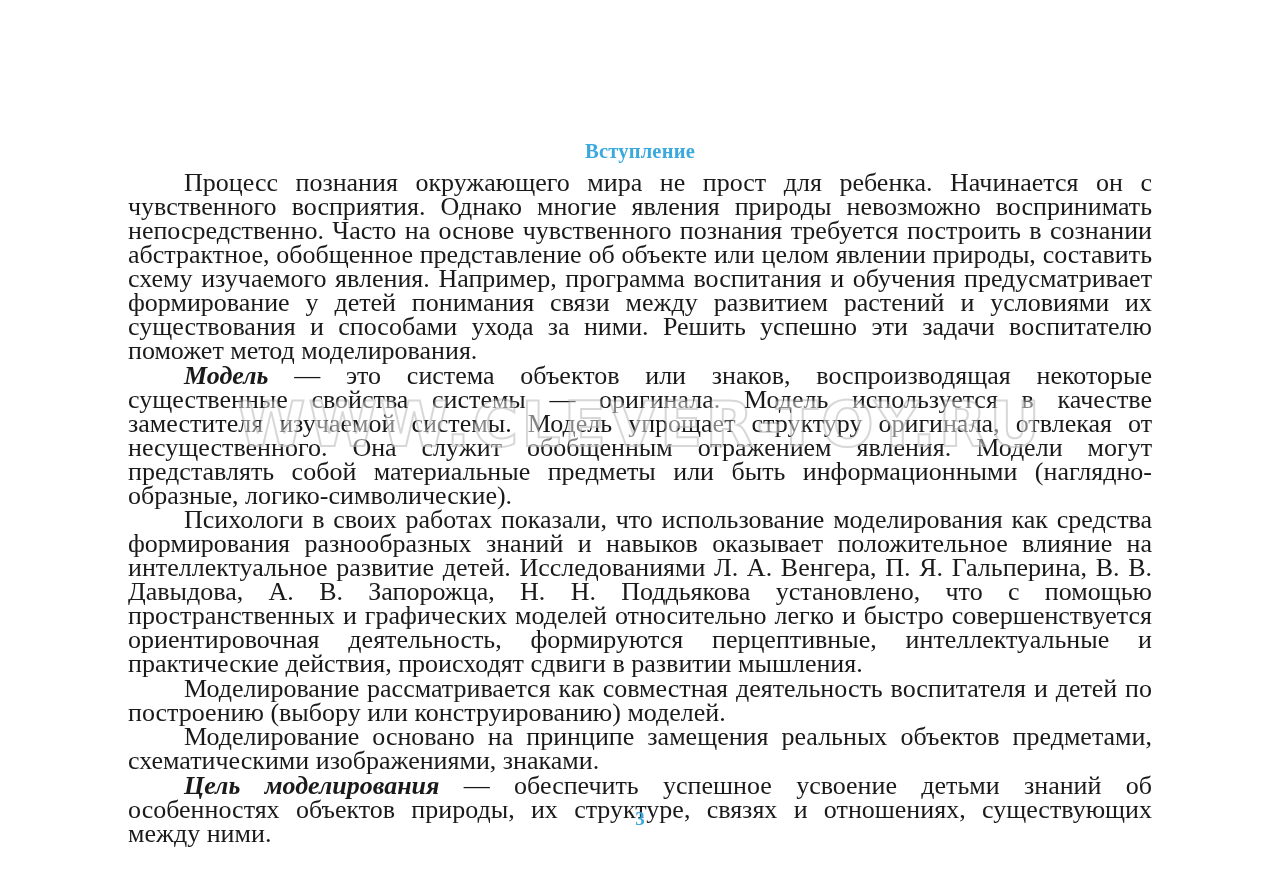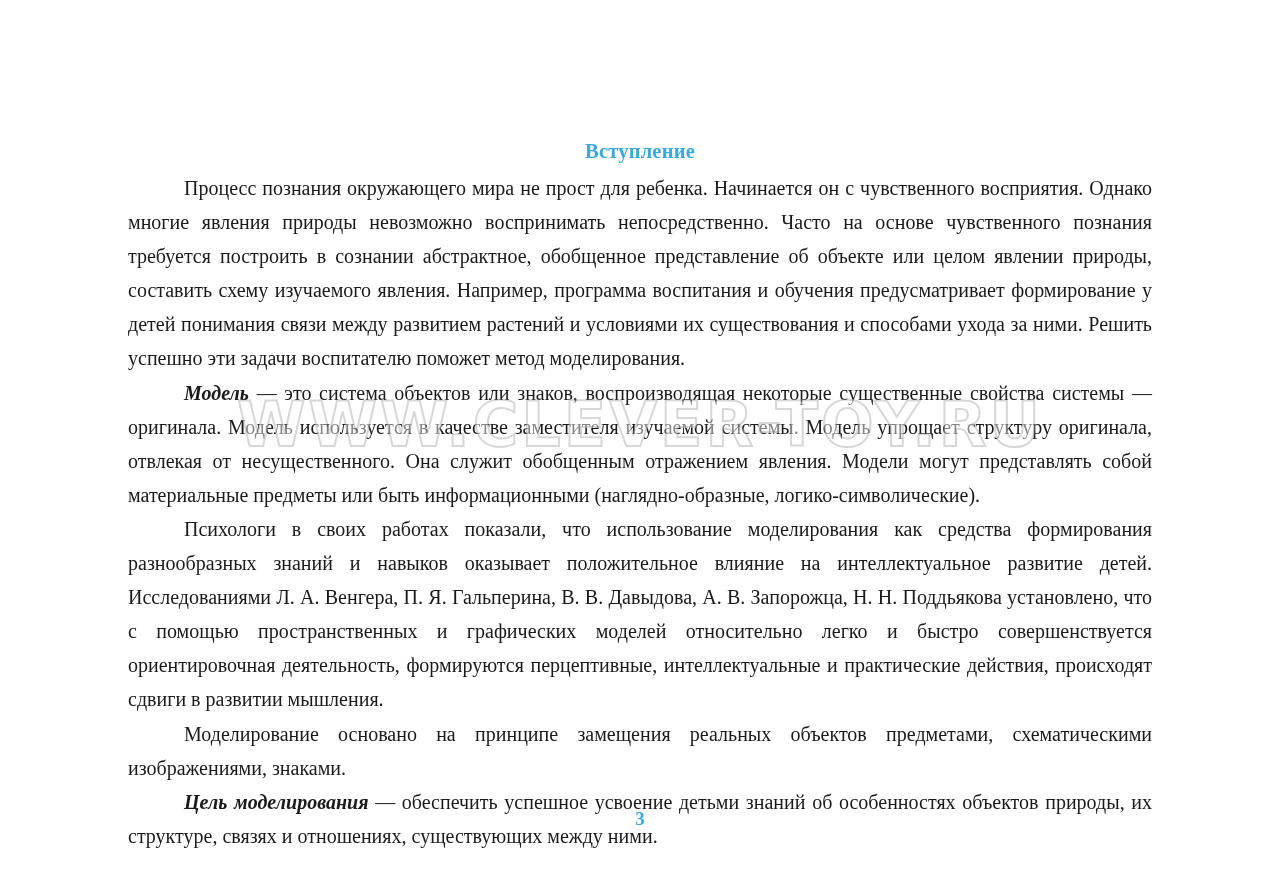--- a/index.html
+++ b/index.html
@@ -35,22 +35,22 @@
     font-family: "Liberation Serif", serif;
     font-weight: bold;
     font-size: 20.5px;
     letter-spacing: 0.2px;
     margin: 0 0 8px 0;
   }
   .para {
     margin: 0 0 0.5px 0;
     text-align: justify;
     text-justify: inter-word;
-    font-size: 20px;
-    line-height: 34px;
+    font-size: 26px;
+    line-height: 24px;
     text-indent: 56px;
     hyphens: manual;
   }
   .para b {
     font-weight: bold;
     font-style: italic;
   }
   .page-number {
     position: absolute;
     left: 0;
@@ -95,20 +95,21 @@
   <div class="content">
 
     <h1 class="doc-title">Вступление</h1>
 
     <p class="para">Процесс познания окружающего мира не прост для ребенка. Начинается он с чувственного восприятия. Однако многие явления природы невозможно воспринимать непосредственно. Часто на основе чувственного познания требуется построить в сознании абстрактное, обобщенное представление об объекте или целом явлении природы, составить схему изучаемого явления. Например, программа воспитания и обучения предусматривает формирование у детей понимания связи между развитием растений и условиями их существования и способами ухода за ними. Решить успешно эти задачи воспитателю поможет метод моделирования.</p>
 
     <p class="para"><b>Модель</b><span> — это система объектов или знаков, воспроизводящая некоторые существенные свойства системы — оригинала. Модель используется в качестве заместителя изучаемой системы. Модель упрощает структуру оригинала, отвлекая от несущественного. Она служит обобщенным отражением явления. Модели могут представлять собой материальные предметы или быть информационными (наглядно-образные, логико-символические).</span></p>
 
     <p class="para">Психологи в своих работах показали, что использование моделирования как средства формирования разнообразных знаний и навыков оказывает положительное влияние на интеллектуальное развитие детей. Исследованиями Л. А. Венгера, П. Я. Гальперина, В. В. Давыдова, А. В. Запорожца, Н. Н. Поддьякова установлено, что с помощью пространственных и графических моделей относительно легко и быстро совершенствуется ориентировочная деятельность, формируются перцептивные, интеллектуальные и практические действия, происходят сдвиги в развитии мышления.</p>
 
+    <p class="para">Моделирование рассматривается как совместная деятельность воспитателя и детей по построению (выбору или конструированию) моделей.</p>
 
     <p class="para">Моделирование основано на принципе замещения реальных объектов предметами, схематическими изображениями, знаками.</p>
 
     <p class="para"><b>Цель моделирования</b><span> — обеспечить успешное усвоение детьми знаний об особенностях объектов природы, их структуре, связях и отношениях, существующих между ними.</span></p>
   </div>
 
   <div class="watermark">
     <span>WWW.CLEVER-TOY.RU</span>
   </div>
 

